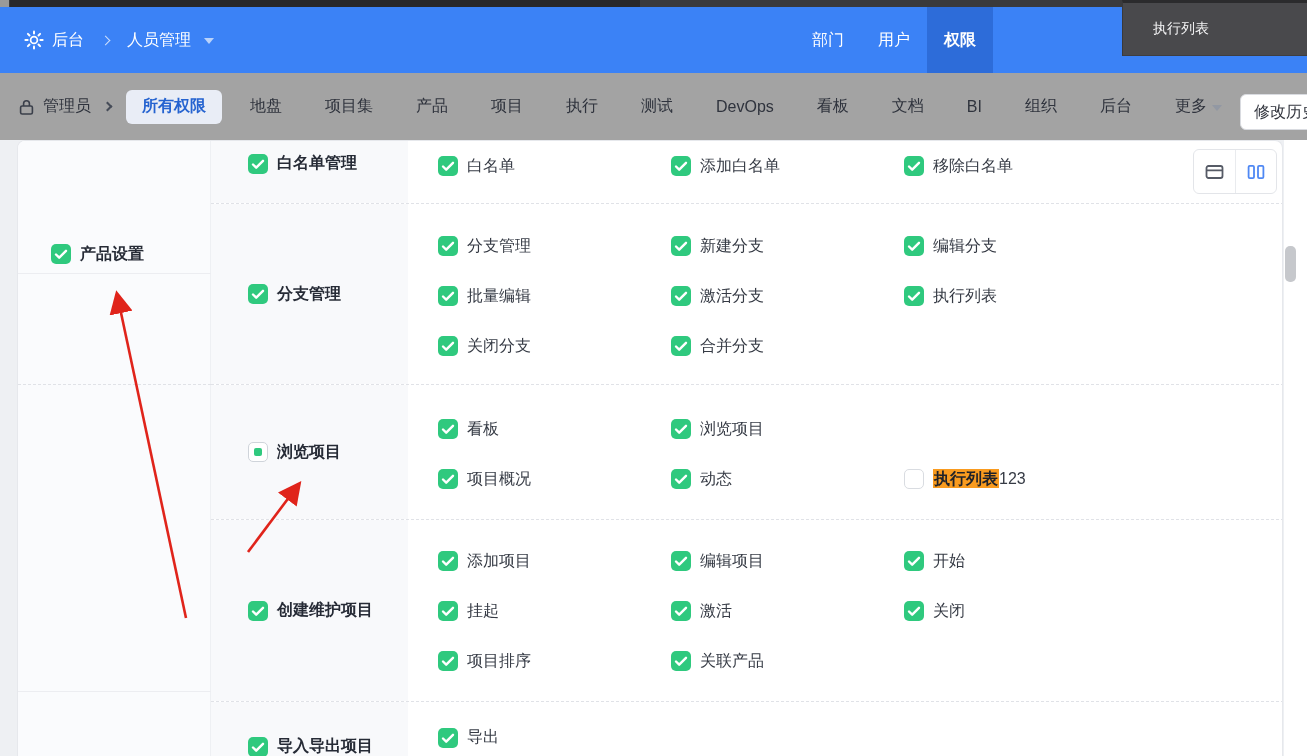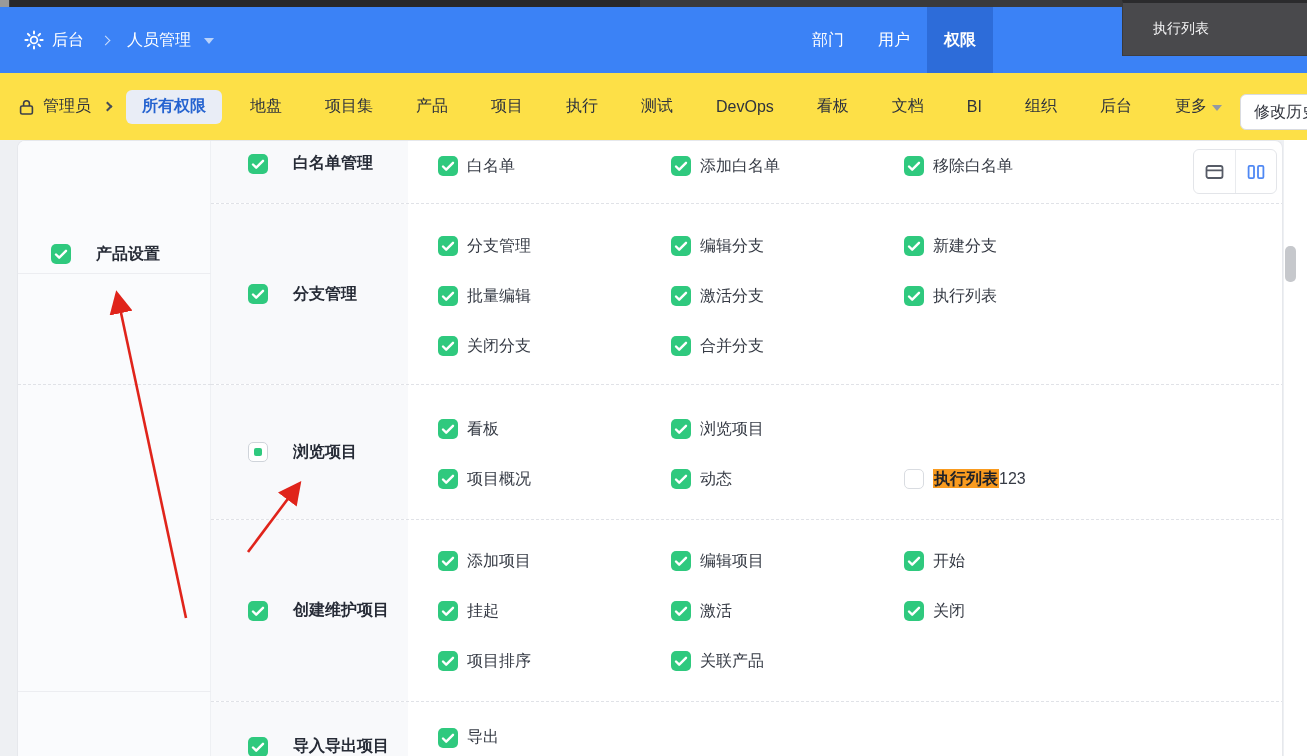--- a/index.html
+++ b/index.html
@@ -30,21 +30,21 @@
   .hnav{position:absolute;left:795px;top:0;height:66px;display:flex;align-items:stretch;}
   .hnav-tab{display:flex;align-items:center;padding:0 17px;color:#ffffff;cursor:pointer;}
   .hnav-tab.active{background:var(--active-tab-blue);font-weight:700;}
 
   
   .tooltip{left:1122px;top:0;width:185px;height:56px;background:#49494c;
     border-top:3px solid #2b2b2d;border-left:1px solid #39393b;border-bottom:1px solid #3e3e40;
     display:flex;align-items:center;padding-left:30px;color:#f4f4f5;font-size:14px;z-index:50;}
 
   
-  .subnav{left:0;top:73px;width:1307px;height:67px;background:#fde047;
+  .subnav{left:0;top:73px;width:1307px;height:67px;background:#a3a3a3;
     display:flex;align-items:center;padding-left:18px;font-size:16px;color:#2f333d;}
   .role{margin-left:8px;}
   .pill{background:#e9edf6;border-radius:6px;height:34px;display:flex;align-items:center;
     padding:0 16px;color:#2563d0;font-weight:700;cursor:pointer;}
   .snav-tabs{display:flex;align-items:center;gap:43px;margin-left:28px;}
   .snav-tab{cursor:pointer;display:flex;align-items:center;white-space:nowrap;}
   .history-btn{position:absolute;left:1240px;top:94px;height:36px;width:80px;background:#fff;
     border:1px solid #d9dbe0;border-radius:6px;display:flex;align-items:center;
     padding-left:13px;font-size:16px;color:#33363f;cursor:pointer;overflow:hidden;white-space:nowrap;}
 
@@ -59,21 +59,21 @@
   .module-dash{position:absolute;left:0;top:243px;width:193px;border-top:1px dashed #e0e2e7;}
 
   .sections{position:absolute;left:193px;top:0;width:1073px;display:flex;flex-direction:column;}
   .sec{display:flex;align-items:stretch;}
   .sec+.sec{border-top:1px dashed #e0e2e7;}
   .sec1{height:62px;} .sec2{height:181px;} .sec3{height:135px;} .sec4{height:182px;} .sec5{height:56px;}
   .group-cell{width:197px;background:#f8f9fb;display:flex;align-items:center;padding-left:37px;flex-shrink:0;}
   .sec1 .group-cell{align-items:flex-start;padding-top:12px;}
   .sec5 .group-cell{align-items:flex-end;padding-top:30px;}
   .group-inner{display:flex;align-items:center;}
-  .group-label{font-weight:700;color:#262b36;font-size:16px;margin-left:25px;white-space:nowrap;}
+  .group-label{font-weight:700;color:#262b36;font-size:16px;margin-left:9px;white-space:nowrap;}
   .items-cell{flex:1;padding-left:30px;display:flex;flex-direction:column;}
   .sec1 .items-cell{padding-top:0;text-align:right;} .sec2 .items-cell{padding-top:17px;}
   .sec3 .items-cell{padding-top:19px;} .sec4 .items-cell{padding-top:16px;text-align:right;} .sec5 .items-cell{padding-top:16px;}
   .item-row{height:50px;display:grid;grid-template-columns:233px 233px 1fr;align-items:center;}
   .item{display:flex;align-items:center;cursor:pointer;}
   .item-label{margin-left:9px;font-size:16px;color:#363b45;white-space:nowrap;}
   .hl{background:var(--highlight-orange);color:#1f2229;font-weight:700;padding:1px 1px;}
 
   
   .cb{width:20px;height:20px;border-radius:5px;flex-shrink:0;position:relative;cursor:pointer;}
@@ -238,29 +238,29 @@
                 </svg>
               </div>
               <span class="item-label">分支管理</span>
             </div>
             <div class="item">
               <div class="cb checked">
                 <svg viewBox="0 0 20 20" width="20" height="20">
                   <path d="M5 10.5l3.2 3.2L15 6.8" fill="none" stroke="#fff" stroke-width="2.4" stroke-linecap="round" stroke-linejoin="round"></path>
                 </svg>
               </div>
+              <span class="item-label">新建分支</span>
+            </div>
+            <div class="item">
+              <div class="cb checked">
+                <svg viewBox="0 0 20 20" width="20" height="20">
+                  <path d="M5 10.5l3.2 3.2L15 6.8" fill="none" stroke="#fff" stroke-width="2.4" stroke-linecap="round" stroke-linejoin="round"></path>
+                </svg>
+              </div>
               <span class="item-label">编辑分支</span>
-            </div>
-            <div class="item">
-              <div class="cb checked">
-                <svg viewBox="0 0 20 20" width="20" height="20">
-                  <path d="M5 10.5l3.2 3.2L15 6.8" fill="none" stroke="#fff" stroke-width="2.4" stroke-linecap="round" stroke-linejoin="round"></path>
-                </svg>
-              </div>
-              <span class="item-label">新建分支</span>
             </div>
           </div>
           <div class="item-row">
             <div class="item">
               <div class="cb checked">
                 <svg viewBox="0 0 20 20" width="20" height="20">
                   <path d="M5 10.5l3.2 3.2L15 6.8" fill="none" stroke="#fff" stroke-width="2.4" stroke-linecap="round" stroke-linejoin="round"></path>
                 </svg>
               </div>
               <span class="item-label">批量编辑</span>

